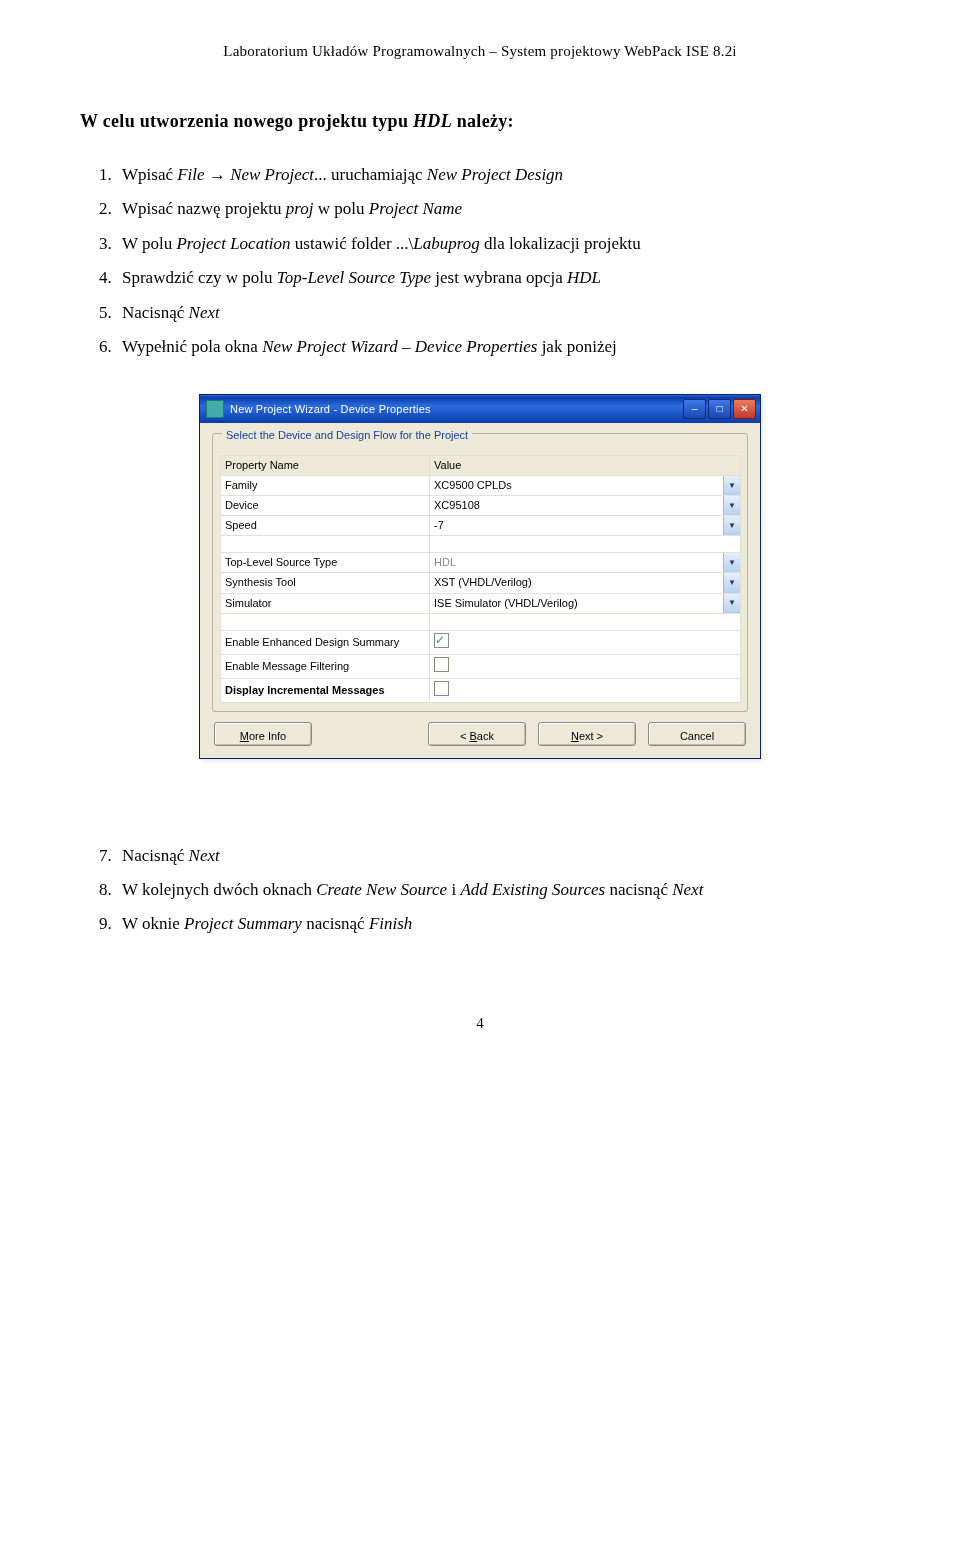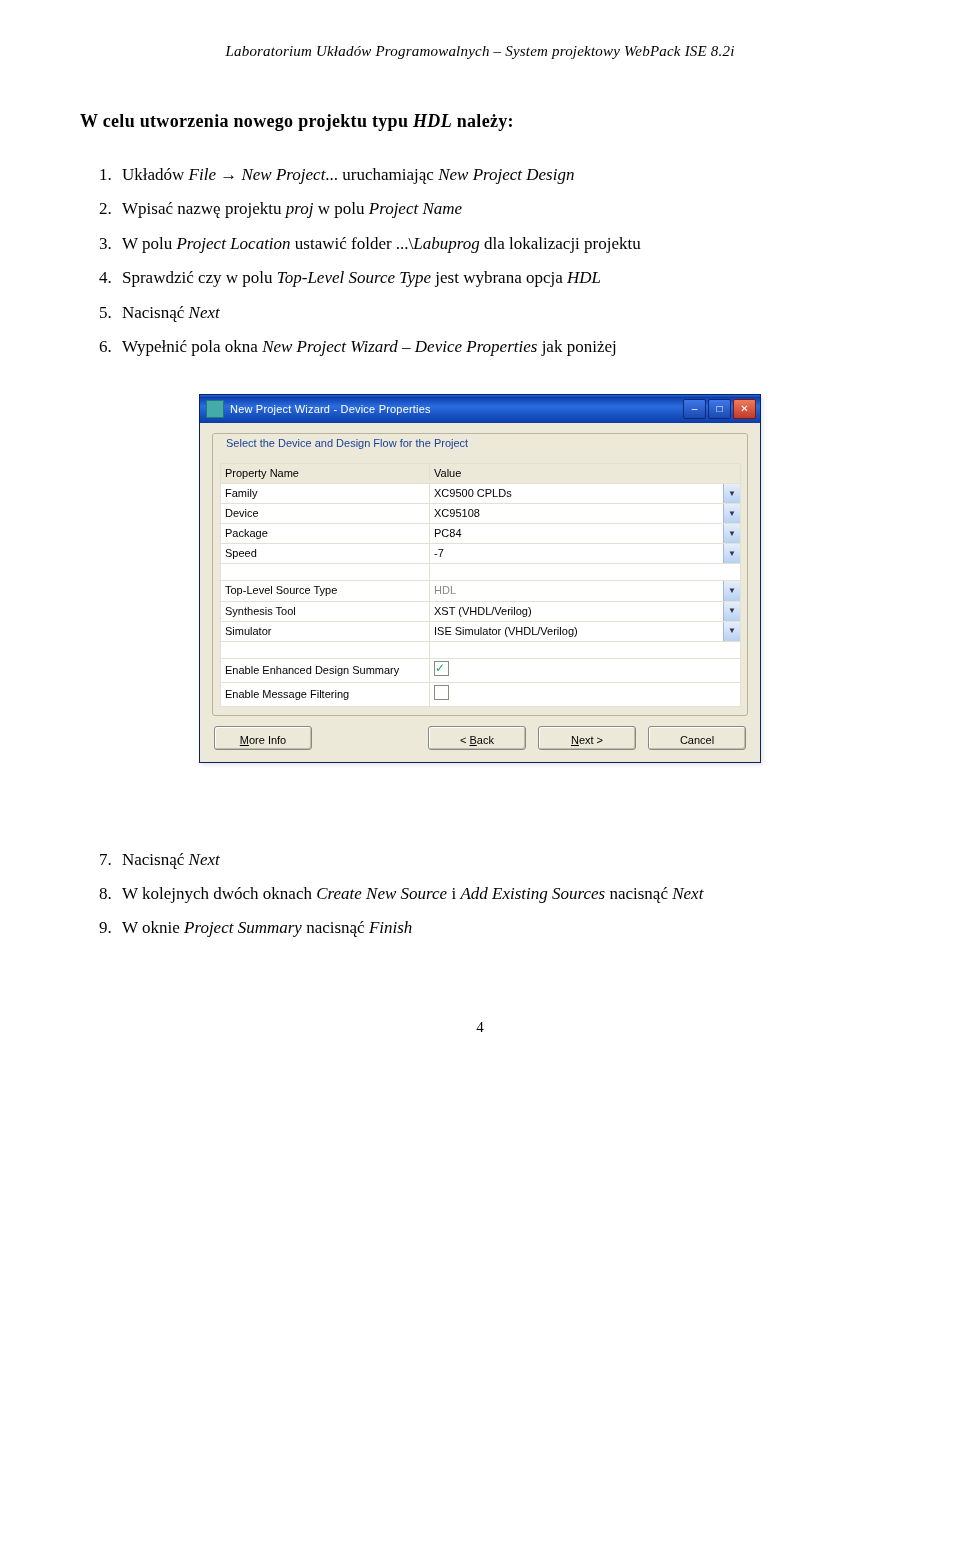--- a/index.html
+++ b/index.html
@@ -9,21 +9,20 @@
     padding: 40px 80px 40px 80px;
     color: #000;
     font-size: 17px;
     line-height: 1.55;
   }
   .doc-header {
     text-align: center;
     font-size: 15px;
     margin-bottom: 45px;
     letter-spacing: 0.2px;
-    font-style: italic;
   }
   .section-title {
     font-weight: bold;
     font-size: 18px;
     margin: 24px 0 22px 0;
     letter-spacing: 0.3px;
   }
   ol.steps {
     padding-left: 36px;
     margin: 0 0 30px 0;
@@ -70,21 +69,21 @@
     display: flex; align-items: center; justify-content: center;
     font-size: 10px;
   }
   .winbtn.close { background: linear-gradient(#ef7c5a,#c0392b); border-color:#7a1a0b; }
   .dialog-body {
     padding: 10px 12px 10px 12px;
   }
   .groupbox {
     border: 1px solid #b8b4a0;
     border-radius: 3px;
-    padding: 12px 7px 8px 7px;
+    padding: 4px 7px 8px 7px;
     margin-bottom: 10px;
     position: relative;
   }
   .legend {
     position: relative;
     top: -11px;
     left: 2px;
     background: #ece9d8;
     padding: 0 4px;
     color: #1a3f9a;
@@ -166,21 +165,21 @@
 </head>
 <body>
 
 <div class="doc-header">Laboratorium Układów Programowalnych – System projektowy WebPack ISE 8.2i</div>
 
 <div class="section-title">
   <span>W celu utworzenia nowego projektu typu </span><em class="italic">HDL</em><span> należy:</span>
 </div>
 
 <ol class="steps">
-  <li><span>Układów </span><span class="italic">File</span><span> → </span><span class="italic">New Project</span><span>... uruchamiając </span><span class="italic">New Project Design</span></li>
+  <li><span>Wpisać </span><span class="italic">File</span><span> → </span><span class="italic">New Project</span><span>... uruchamiając </span><span class="italic">New Project Design</span></li>
   <li><span>Wpisać nazwę projektu </span><span class="italic">proj</span><span> w polu </span><span class="italic">Project Name</span></li>
   <li><span>W polu </span><span class="italic">Project Location</span><span> ustawić folder ...\</span><span class="italic">Labuprog</span><span> dla lokalizacji projektu</span></li>
   <li><span>Sprawdzić czy w polu </span><span class="italic">Top-Level Source Type</span><span> jest wybrana opcja </span><span class="italic">HDL</span></li>
   <li><span>Nacisnąć </span><span class="italic">Next</span></li>
   <li><span>Wypełnić pola okna </span><span class="italic">New Project Wizard – Device Properties</span><span> jak poniżej</span></li>
 </ol>
 
 <div class="dialog-wrap">
 <div class="dialog">
   <div class="titlebar">
@@ -201,24 +200,20 @@
 
         <div class="row">
               <div class="cell left">Family</div>
               <div class="cell right dropcell"><span>XC9500 CPLDs</span><div class="drop-arrow">▼</div></div>
             </div>
         <div class="row">
               <div class="cell left">Device</div>
               <div class="cell right dropcell"><span>XC95108</span><div class="drop-arrow">▼</div></div>
             </div>
         <div class="row">
-              <div class="cell left">Package</div>
-              <div class="cell right dropcell"><span>PC84</span><div class="drop-arrow">▼</div></div>
-            </div>
-        <div class="row">
               <div class="cell left">Speed</div>
               <div class="cell right dropcell"><span>-7</span><div class="drop-arrow">▼</div></div>
             </div>
         <div class="row">
               <div class="cell left spacer"></div>
               <div class="cell right spacer"></div>
             </div>
 
         <div class="row">
               <div class="cell left">Top-Level Source Type</div>
@@ -236,20 +231,24 @@
               <div class="cell left spacer"></div>
               <div class="cell right spacer"></div>
             </div>
 
         <div class="row">
               <div class="cell left">Enable Enhanced Design Summary</div>
               <div class="cell right"><span class="checkbox checked"></span></div>
             </div>
         <div class="row">
               <div class="cell left">Enable Message Filtering</div>
+              <div class="cell right"><span class="checkbox"></span></div>
+            </div>
+        <div class="row">
+              <div class="cell left bold">Display Incremental Messages</div>
               <div class="cell right"><span class="checkbox"></span></div>
             </div>
       </div>
     </div>
     <div class="button-row">
       <div class="btn">
             <span><u>M</u><span>ore Info</span></span>
           </div>
       <div class="spacer"></div>
       <div class="btn">

